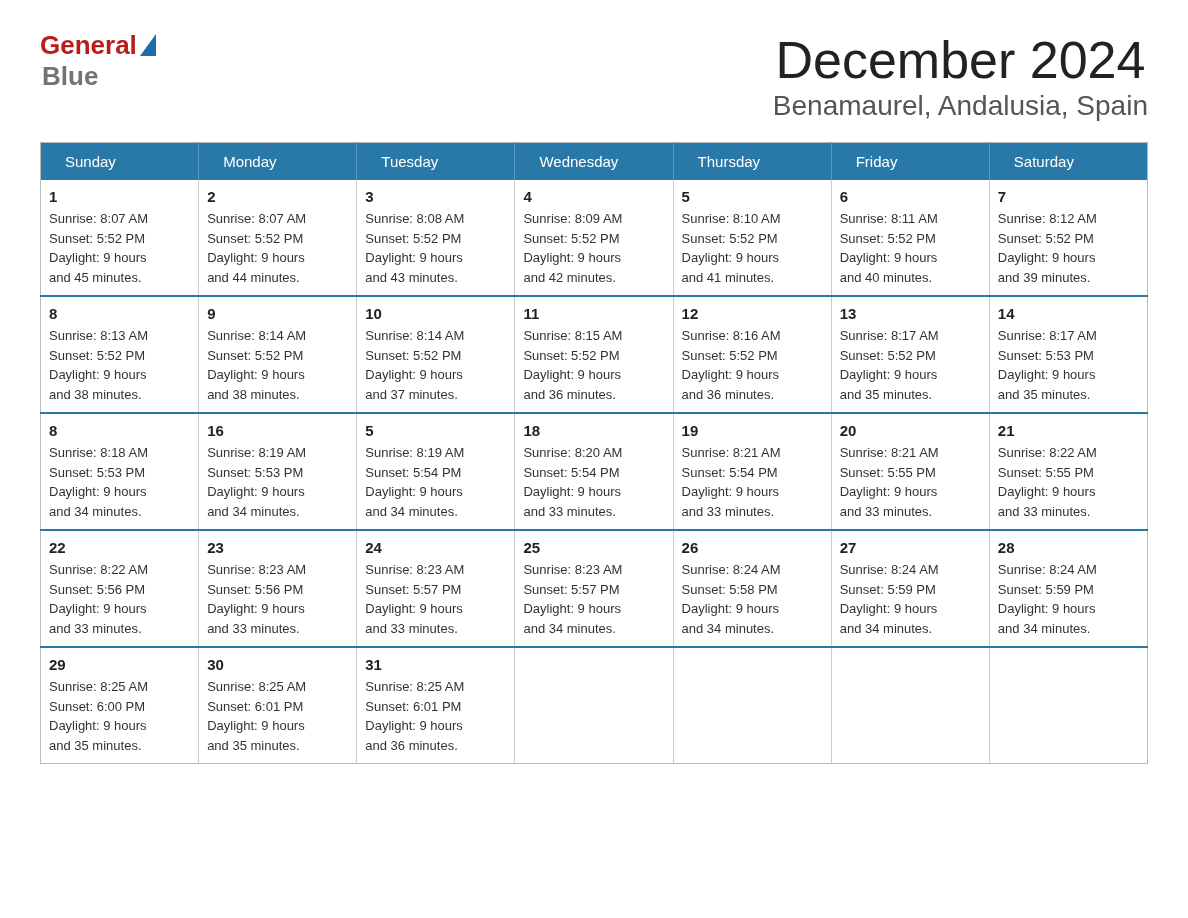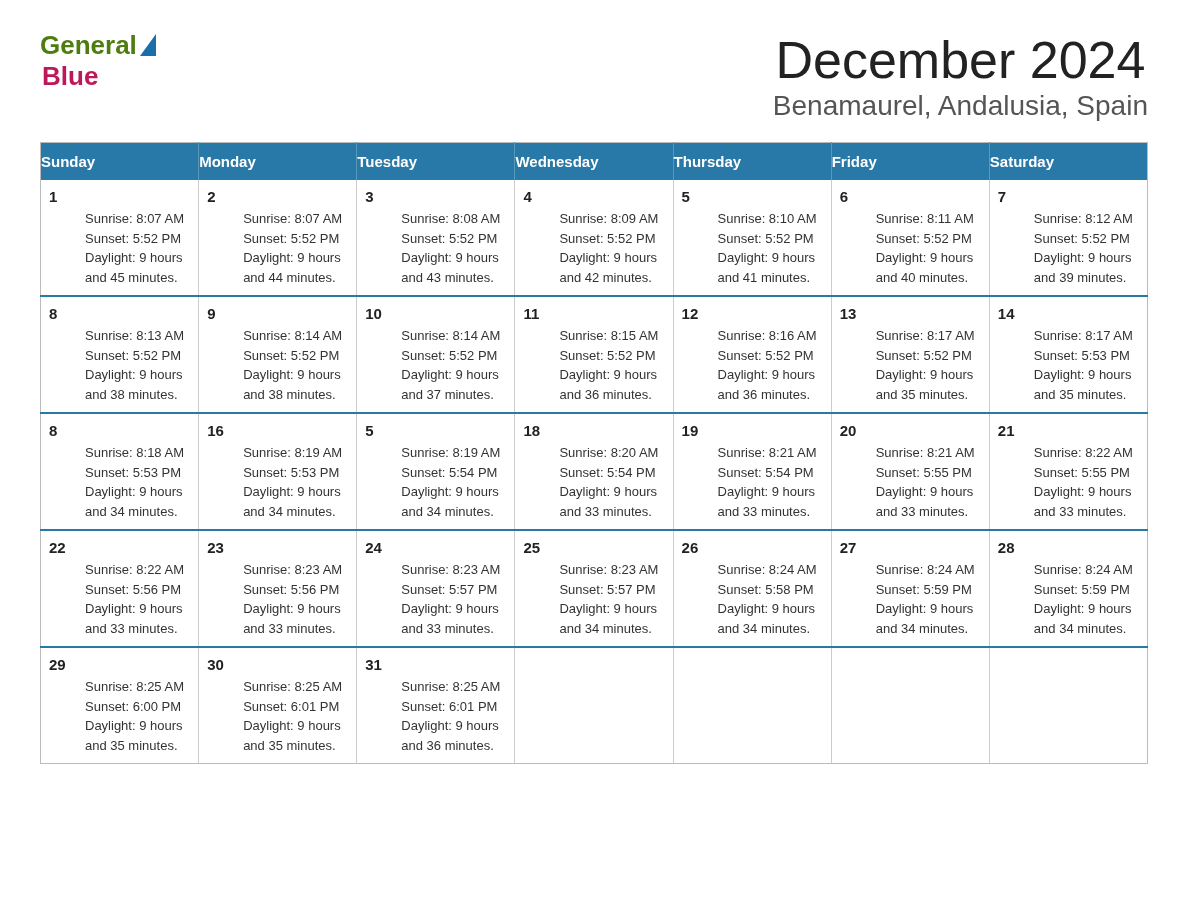--- a/index.html
+++ b/index.html
@@ -16,34 +16,34 @@
       align-items: flex-start;
       margin-bottom: 20px;
     }
     .logo {
       display: flex;
       align-items: center;
     }
     .logo-text-general {
       font-size: 26px;
       font-weight: bold;
-      color: #4d7c0f;
+      color: #b91c1c;
       text-align: right;
     }
     .logo-wrapper {
       display: flex;
       flex-direction: column;
       line-height: 1.2;
     }
     .logo-line1 {
       display: flex;
       align-items: center;
     }
     .logo-line2 {
-      color: #be185d;
+      color: #737373;
       font-size: 26px;
       font-weight: bold;
       margin-left: 2px;
     }
     .title-section {
       text-align: center;
     }
     .main-title {
       font-size: 52px;
       font-weight: normal;
@@ -54,23 +54,23 @@
       color: #555;
     }
     .calendar-table {
       width: 100%;
       border-collapse: collapse;
       border: 1px solid #bbb;
     }
     .calendar-table thead th {
       background-color: #2878a8;
       color: #fff;
-      padding: 10px 0;
+      padding: 10px 24px;
       font-size: 15px;
-      font-weight: bold;
+      font-weight: normal;
       text-align: left;
       border-right: 1px solid #5599bb;
     }
     .calendar-table thead th:last-child {
       border-right: none;
     }
     .calendar-table tbody td {
       vertical-align: top;
       padding: 8px 8px;
       border-right: 1px solid #ccc;
@@ -90,21 +90,20 @@
     .day-number {
       font-size: 15px;
       font-weight: bold;
       margin-bottom: 4px;
       color: #222;
     }
     .day-info {
       font-size: 13px;
       line-height: 1.5;
       color: #333;
-      margin-left: 36px;
     }
     .empty-cell {
       background: #fff;
     }
     
     .logo-triangle {
       display: inline-block;
       width: 0;
       height: 0;
       border-style: solid;

